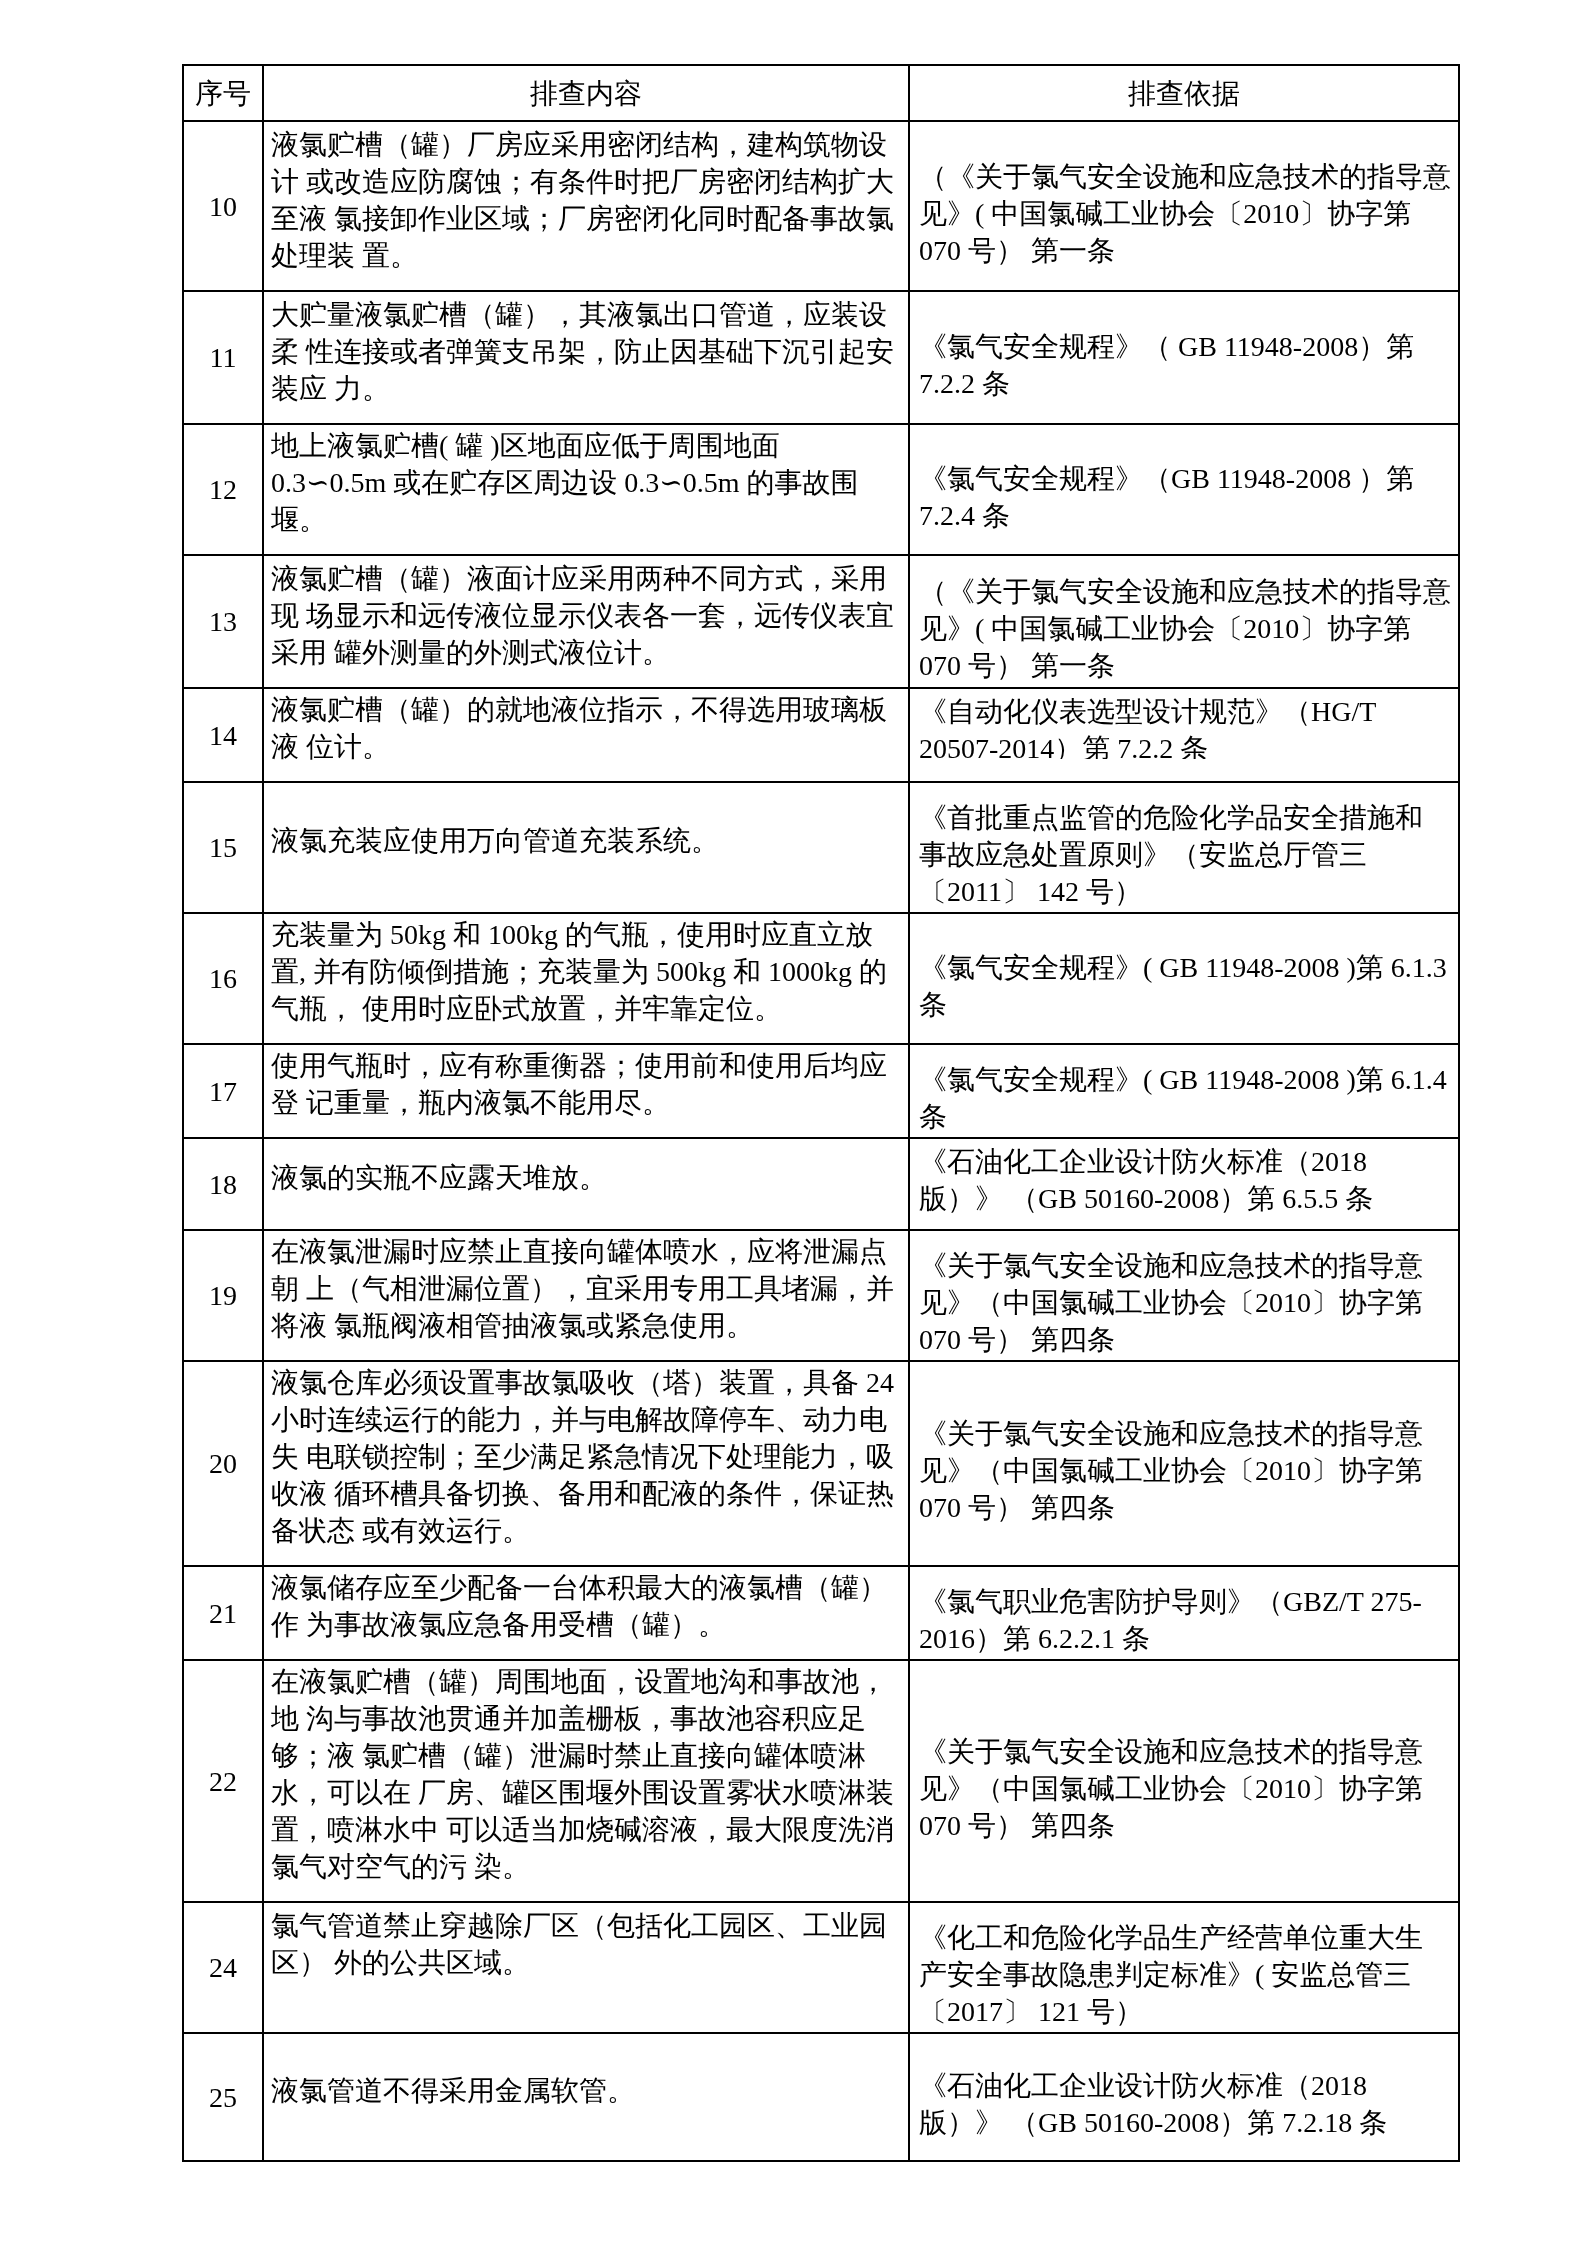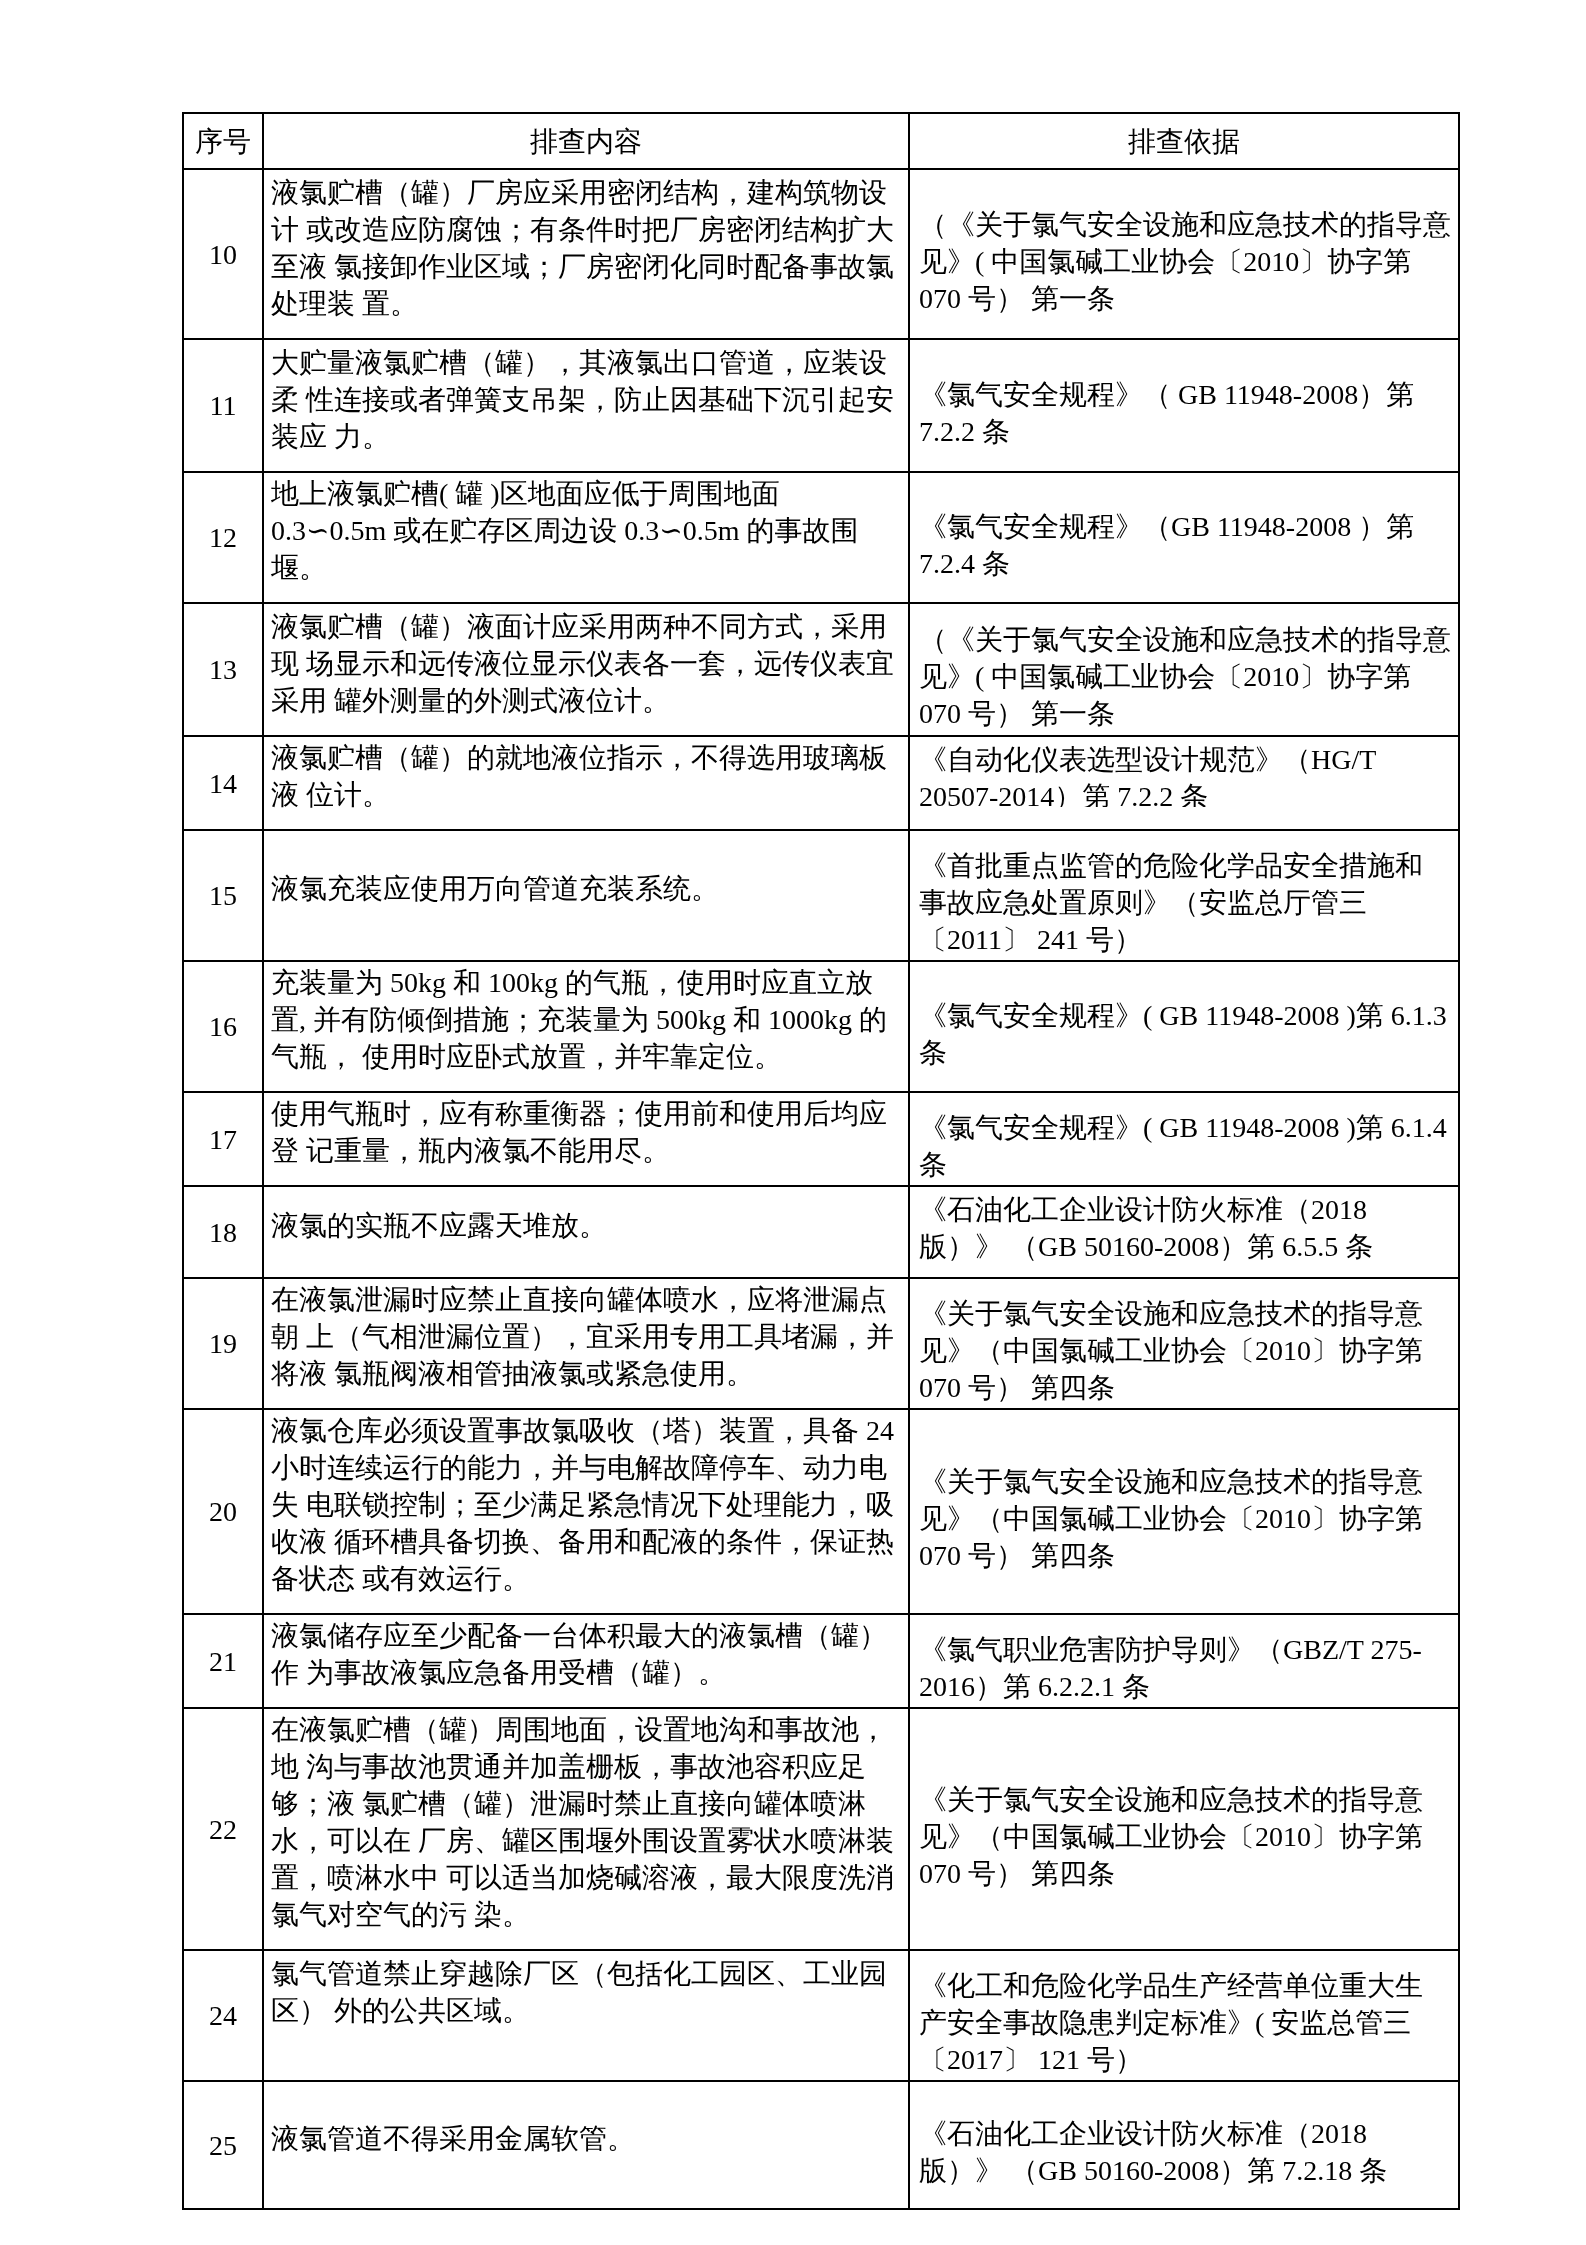--- a/index.html
+++ b/index.html
@@ -11,21 +11,21 @@
     width: 1586px;
     height: 2245px;
     position: relative;
     font-family: "Liberation Serif", "DejaVu Serif", serif;
     color: #000000;
     overflow: hidden;
   }
   table.doc-table {
     border-collapse: collapse;
     table-layout: fixed;
-    margin: 112px 0 0 182px;
+    margin: 64px 0 0 182px;
     width: 1276px;
   }
   table.doc-table th,
   table.doc-table td {
     border: 2px solid #000000;
     font-size: 28px;
     font-weight: normal;
     line-height: 37px;
     word-break: break-word;
   }
@@ -142,21 +142,21 @@
     <td class="c-content">液氯贮槽（罐）的就地液位指示，不得选用玻璃板液 位计。</td>
     <td class="c-basis">
       <div class="basis-inner">《自动化仪表选型设计规范》（HG/T 20507-2014）第 7.2.2 条</div>
     </td>
   </tr>
 
   <tr>
     <td class="c-no">15</td>
     <td class="c-content">液氯充装应使用万向管道充装系统。</td>
     <td class="c-basis">
-      <div class="basis-inner">《首批重点监管的危险化学品安全措施和 事故应急处置原则》（安监总厅管三〔2011〕 241 号）</div>
+      <div class="basis-inner">《首批重点监管的危险化学品安全措施和 事故应急处置原则》（安监总厅管三〔2011〕 142 号）</div>
     </td>
   </tr>
 
   <tr>
     <td class="c-no">16</td>
     <td class="c-content">充装量为 50kg 和 100kg 的气瓶，使用时应直立放置, 并有防倾倒措施；充装量为 500kg 和 1000kg 的气瓶， 使用时应卧式放置，并牢靠定位。</td>
     <td class="c-basis">
       <div class="basis-inner">《氯气安全规程》( GB 11948-2008 )第 6.1.3 条</div>
     </td>
   </tr>

